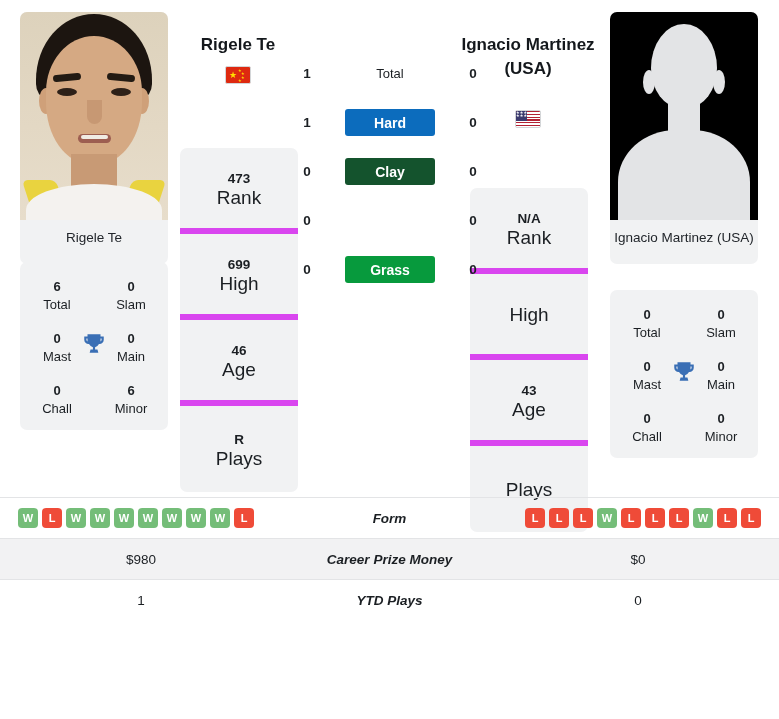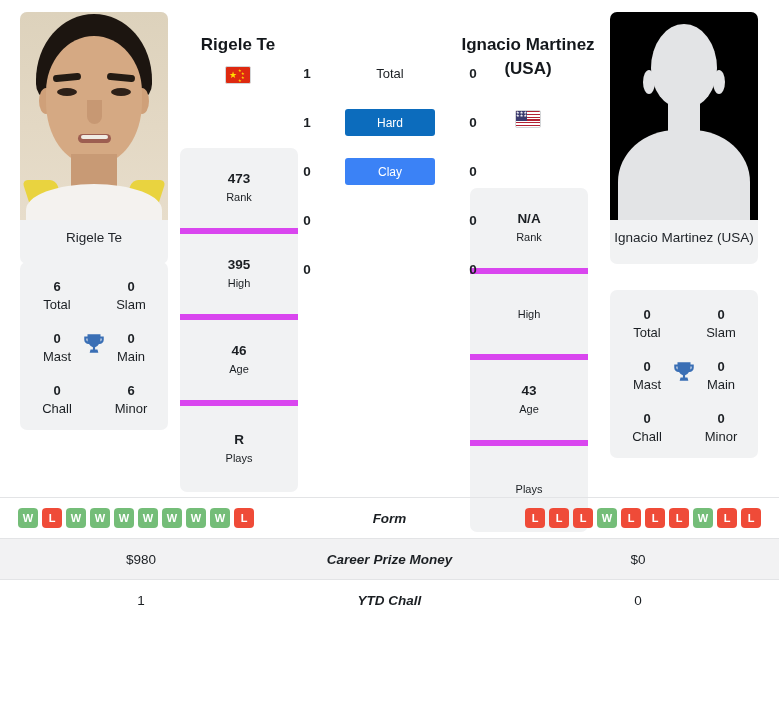--- a/index.html
+++ b/index.html
@@ -158,21 +158,21 @@
   .rank-cell {
     height: 86px;
     display: flex;
     flex-direction: column;
     align-items: center;
     justify-content: center;
     border-bottom: 6px solid #d946ef;
   }
   .rank-cell:last-child { border-bottom: none; }
   .rank-cell .val { font-size: 13.5px; font-weight: 700; line-height: 19px; color: #1b1f23; }
-  .rank-cell .key { font-size: 11px; line-height: 19px; color: #1b1f23; }
+  .rank-cell .key { font-size: 19px; line-height: 19px; color: #1b1f23; }
 
   
   .player-name {
     position: absolute;
     width: 180px;
     text-align: center;
     font-size: 17px;
     font-weight: 700;
     line-height: 24px;
     color: #14181c;
@@ -226,22 +226,22 @@
     color: #1b1f23;
     flex: 0 0 22px;
   }
   .surf-pill {
     flex: 0 0 90px;
     height: 27px;
     border-radius: 3px;
     display: flex;
     align-items: center;
     justify-content: center;
-    font-size: 12px;
-    font-weight: 400;
+    font-size: 14px;
+    font-weight: 700;
     color: #ffffff;
   }
   .surf-pill.plain { background: transparent; color: #1b1f23; font-weight: 400; font-size: 13px; }
 
   
   .stats-table {
     position: absolute;
     left: 0; top: 497px;
     width: 779px;
     border-collapse: collapse;
@@ -375,21 +375,21 @@
       </svg>
     </div>
   </div>
 
   <div class="rank-card left">
     <div class="rank-cell">
       <div class="val">473</div>
       <div class="key">Rank</div>
     </div>
     <div class="rank-cell">
-      <div class="val">395</div>
+      <div class="val">699</div>
       <div class="key">High</div>
     </div>
     <div class="rank-cell">
       <div class="val">46</div>
       <div class="key">Age</div>
     </div>
     <div class="rank-cell">
       <div class="val">R</div>
       <div class="key">Plays</div>
     </div>
@@ -445,31 +445,32 @@
     </div>
 
     <div class="surf-row">
       <div class="surf-score">1</div>
       <div class="surf-pill" id="pill-hard" style="background: rgb(12, 108, 189);">Hard</div>
       <div class="surf-score">0</div>
     </div>
 
     <div class="surf-row">
       <div class="surf-score">0</div>
-      <div class="surf-pill" id="pill-clay" style="background: #3b82f6;">Clay</div>
+      <div class="surf-pill" id="pill-clay" style="background: #14532d;">Clay</div>
       <div class="surf-score">0</div>
     </div>
 
     <div class="surf-row">
       <div class="surf-score">0</div>
       <div class="surf-score">0</div>
     </div>
 
     <div class="surf-row">
       <div class="surf-score">0</div>
+      <div class="surf-pill" id="pill-grass" style="background: rgb(7, 154, 61);">Grass</div>
       <div class="surf-score">0</div>
     </div>
   </div>
 </div>
 
 <table class="stats-table">
   <tbody>
     <tr>
       <td class="side form-cell">
         <div class="form-strip l" id="form-left">
@@ -505,17 +506,17 @@
 
 
     <tr class="shaded">
       <td class="side">$980</td>
       <td class="mid">Career Prize Money</td>
       <td class="side">$0</td>
     </tr>
 
     <tr>
       <td class="side">1</td>
-      <td class="mid">YTD Chall</td>
+      <td class="mid">YTD Plays</td>
       <td class="side">0</td>
     </tr>
   </tbody>
 </table>
 
 </body></html>

